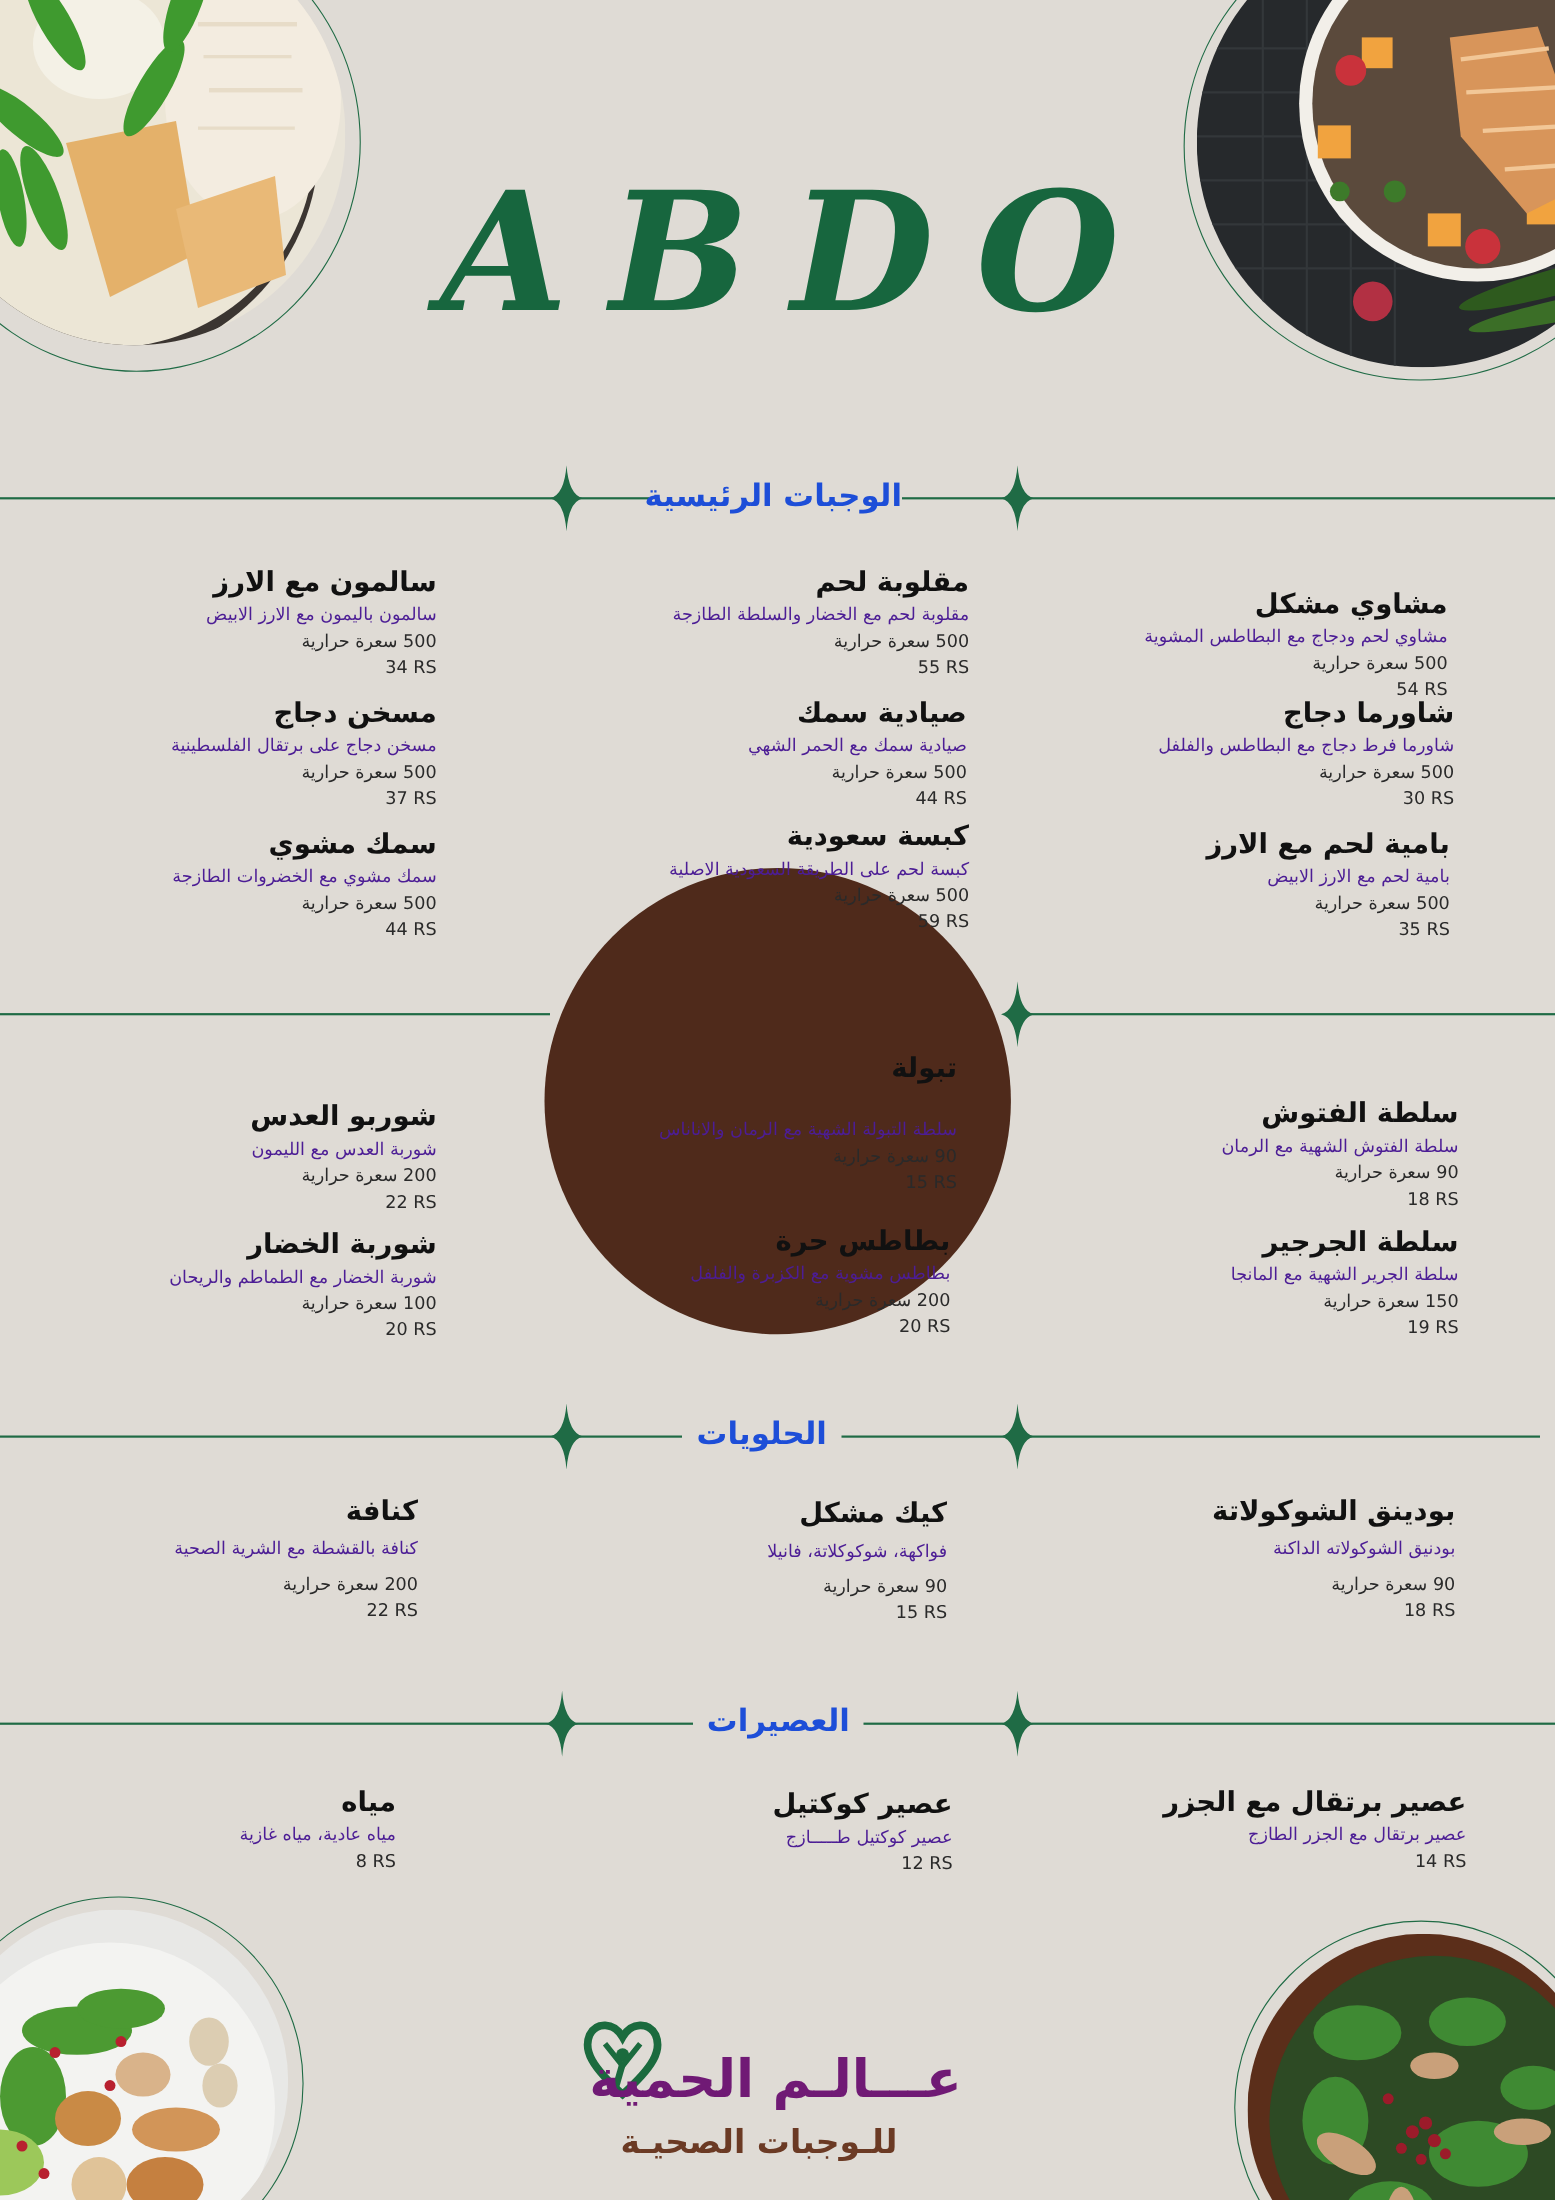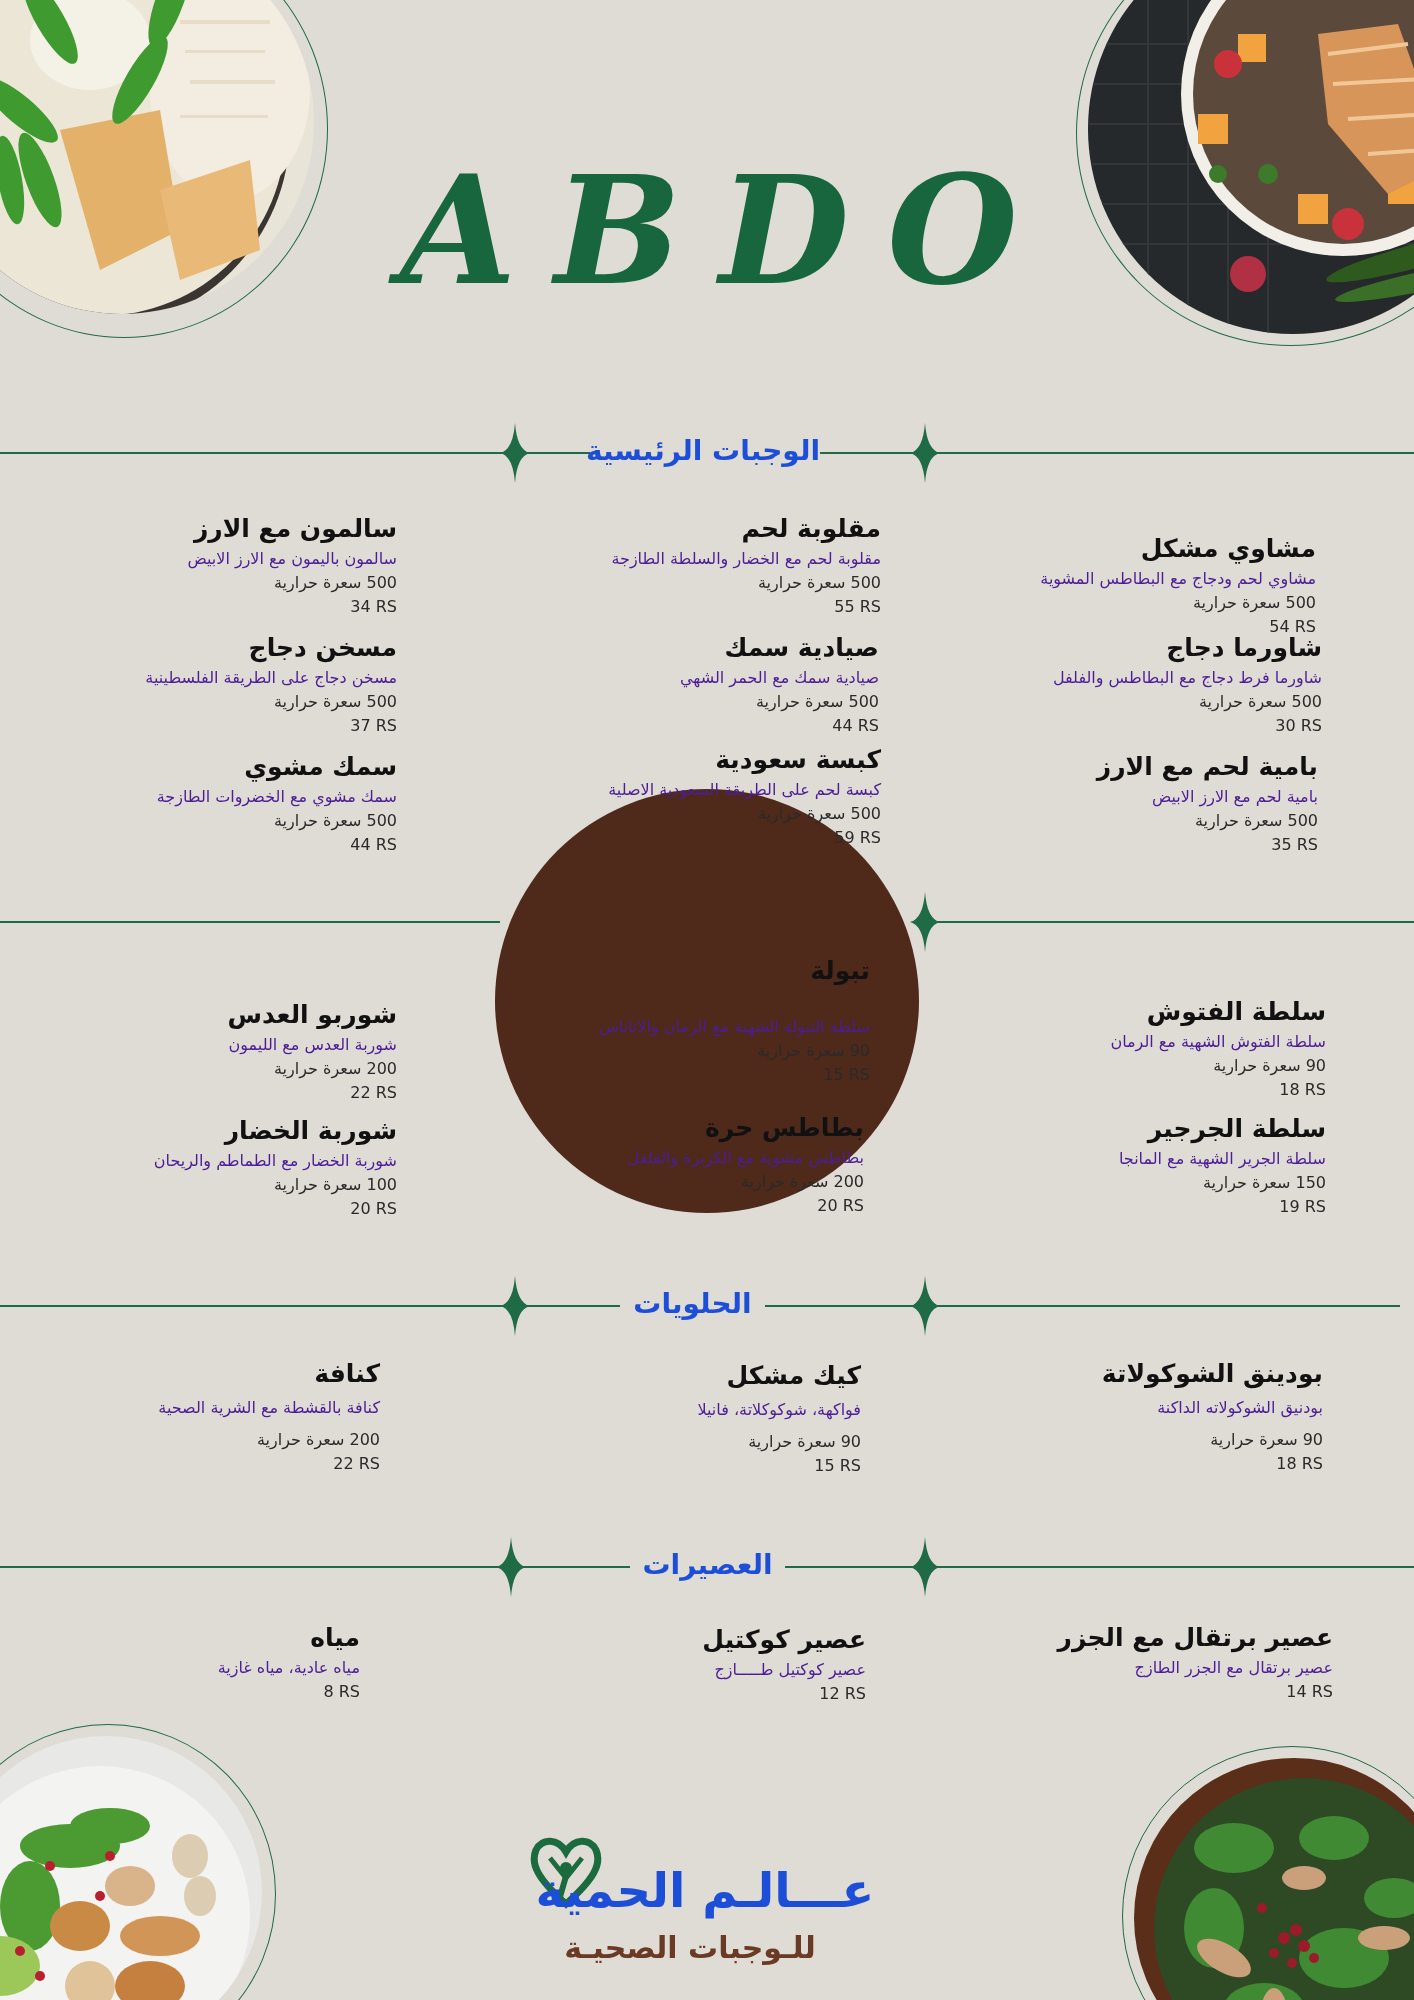--- a/index.html
+++ b/index.html
@@ -95,21 +95,21 @@
     background: #4f2a1b;
   }
 
   
   .logo {
     position: absolute; left: 500px; top: 1800px; width: 400px; height: 180px;
   }
   .logo-name {
     position: absolute; left: 30px; top: 62px; width: 350px;
     text-align: center; direction: rtl;
-    font-weight: bold; font-size: 48px; color: #1d4ed8;
+    font-weight: bold; font-size: 48px; color: #701a75;
     letter-spacing: 2px;
   }
   .logo-tag {
     position: absolute; left: 50px; top: 130px; width: 280px;
     text-align: center; direction: rtl;
     font-weight: bold; font-size: 30px; color: #6b3a24;
   }
   .logo-heart {
     position: absolute; left: 28px; top: 34px; width: 76px; height: 76px;
   }
@@ -303,21 +303,21 @@
 </div>
 
 <div class="item" style="right:1017px; top:512px;">
   <div class="name">سالمون مع الارز</div>
   <div class="desc">سالمون باليمون مع الارز الابيض</div>
   <div class="cal">500 سعرة حرارية</div>
   <div class="price">34 RS</div>
 </div>
 <div class="item" style="right:1017px; top:631px;">
   <div class="name">مسخن دجاج</div>
-  <div class="desc">مسخن دجاج على الطريقة الفلسطينية</div>
+  <div class="desc">مسخن دجاج على برتقال الفلسطينية</div>
   <div class="cal">500 سعرة حرارية</div>
   <div class="price">37 RS</div>
 </div>
 <div class="item" style="right:1017px; top:750px;">
   <div class="name">سمك مشوي</div>
   <div class="desc">سمك مشوي مع الخضروات الطازجة</div>
   <div class="cal">500 سعرة حرارية</div>
   <div class="price">44 RS</div>
 </div>
 

